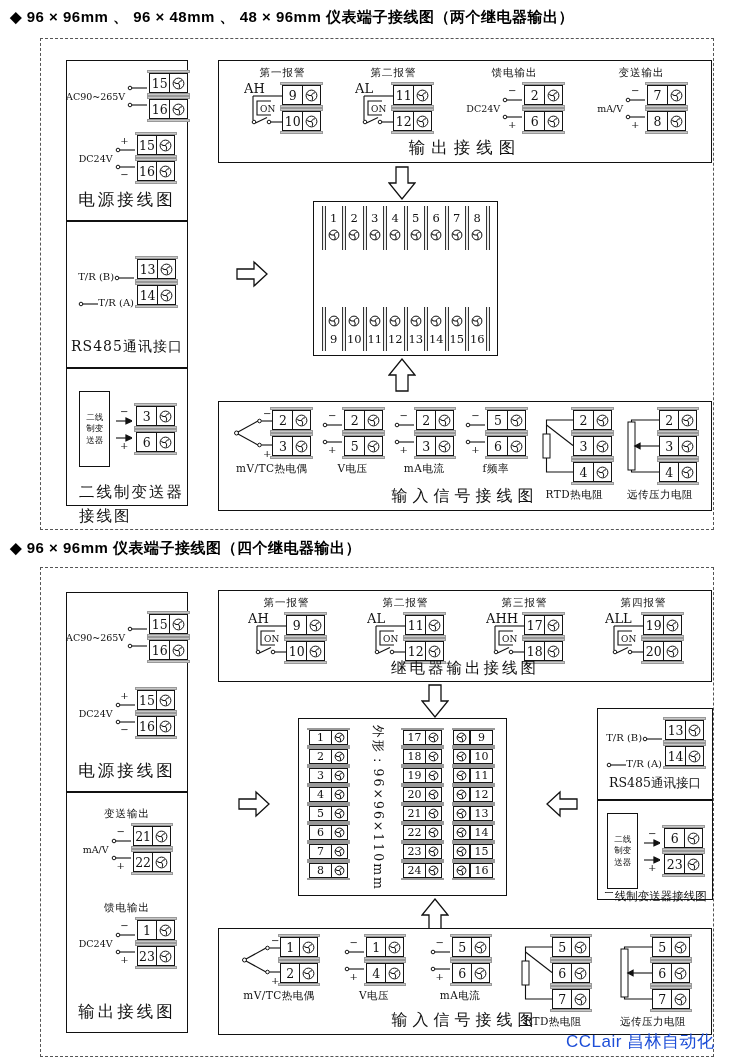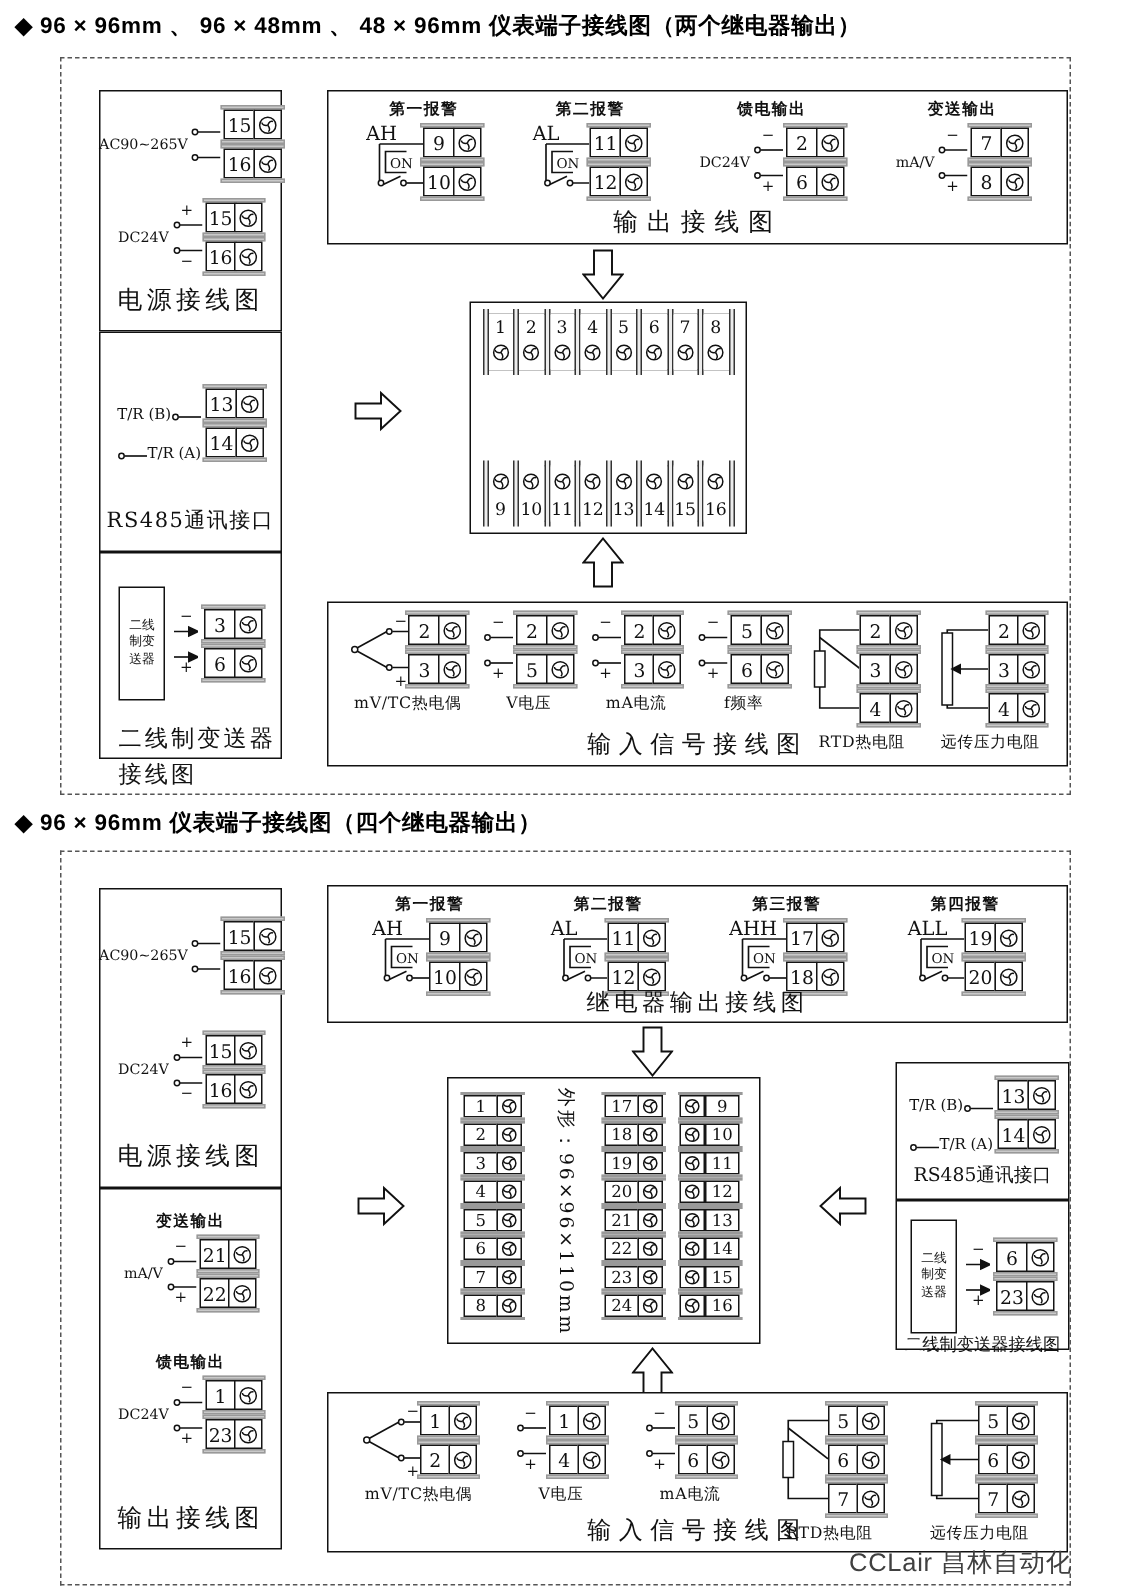--- a/index.html
+++ b/index.html
@@ -27,21 +27,21 @@
 #s2-tx{left:597px;top:800px;width:116px;height:100px}
 #s2-in{left:218px;top:928px;width:494px;height:107px}
 .arrowhost{position:absolute;line-height:0}
 #a1d{left:388px;top:166px}
 #a1r{left:236px;top:260px}
 #a1u{left:388px;top:358px}
 #a2d{left:421px;top:684px}
 #a2u{left:421px;top:898px}
 #a2r{left:238px;top:790px}
 #a2l{left:546px;top:790px}
-.watermark{position:absolute;left:566px;top:1030px;font:500 17px "Liberation Sans",sans-serif;color:#404040;letter-spacing:.5px}
+.watermark{position:absolute;left:566px;top:1030px;font:500 17px "Liberation Sans",sans-serif;color:#1d4ed8;letter-spacing:.5px}
 
 .rowg{display:flex;width:100%;justify-content:space-around;align-items:flex-start;padding:5px 8px 0}
 .colg{display:flex;flex-direction:column;align-items:center;width:100%}
 #s1-power .colg{padding-top:9px;gap:10px}
 #s2-power .colg{padding-top:18px;gap:24px}
 #s2-outL .colg{padding-top:14px;gap:26px}
 .boxcap{position:absolute;bottom:3px;left:0;right:0;text-align:center;font-size:16.5px;letter-spacing:6px}
 #s2-relay .boxcap{font-size:15.5px;letter-spacing:3px;bottom:2px}
 #s1-in .boxcap,#s2-in .boxcap{font-size:16px;letter-spacing:5px}
 .capL{font-size:16.5px;letter-spacing:3px;margin:auto 0 9px;white-space:nowrap}
@@ -56,21 +56,21 @@
 .tcells{display:flex}
 .tnum,.tscrew{border:1.3px solid #151515;background:#fff;display:flex;align-items:center;justify-content:center}
 .tnum{width:21px;height:20px;font-size:12.5px}
 .tscrew{width:19px;height:20px;margin-left:-1.3px}
 .cpt .tstrip{height:2px}
 .cpt .tnum{width:23px;height:15px;font-size:11px;border-width:1px}
 .cpt .tscrew{width:17px;height:15px;border-width:1px;margin-left:-1px}
 
 .wgroup,.sgroup,.agroup{display:flex;flex-direction:column;align-items:center}
 .grow{display:flex;align-items:center}
-.gtitle{font-size:10.5px;font-weight:700;letter-spacing:1px;margin-bottom:2px;white-space:nowrap}
+.gtitle{font-size:10.5px;font-weight:400;letter-spacing:1px;margin-bottom:2px;white-space:nowrap}
 .glabel{font-size:9.5px;margin-right:2px;white-space:nowrap}
 .gname{font-size:10.5px;margin-top:3px;letter-spacing:.5px;white-space:nowrap;text-align:center}
 .wirecol,.txarrows{height:52px;display:flex;flex-direction:column;justify-content:space-around;margin-right:2px}
 .wirewrap{display:flex;flex-direction:column;align-items:center}
 .wsign{height:9px;line-height:8px;font-size:10px;width:20px;text-align:center}
 
 .rs485{display:flex;align-items:center}
 #s1-rs485 .rs485{margin-top:34px}
 #s2-rs485 .rs485{margin-top:8px}
 .rlabels{display:flex;flex-direction:column}

